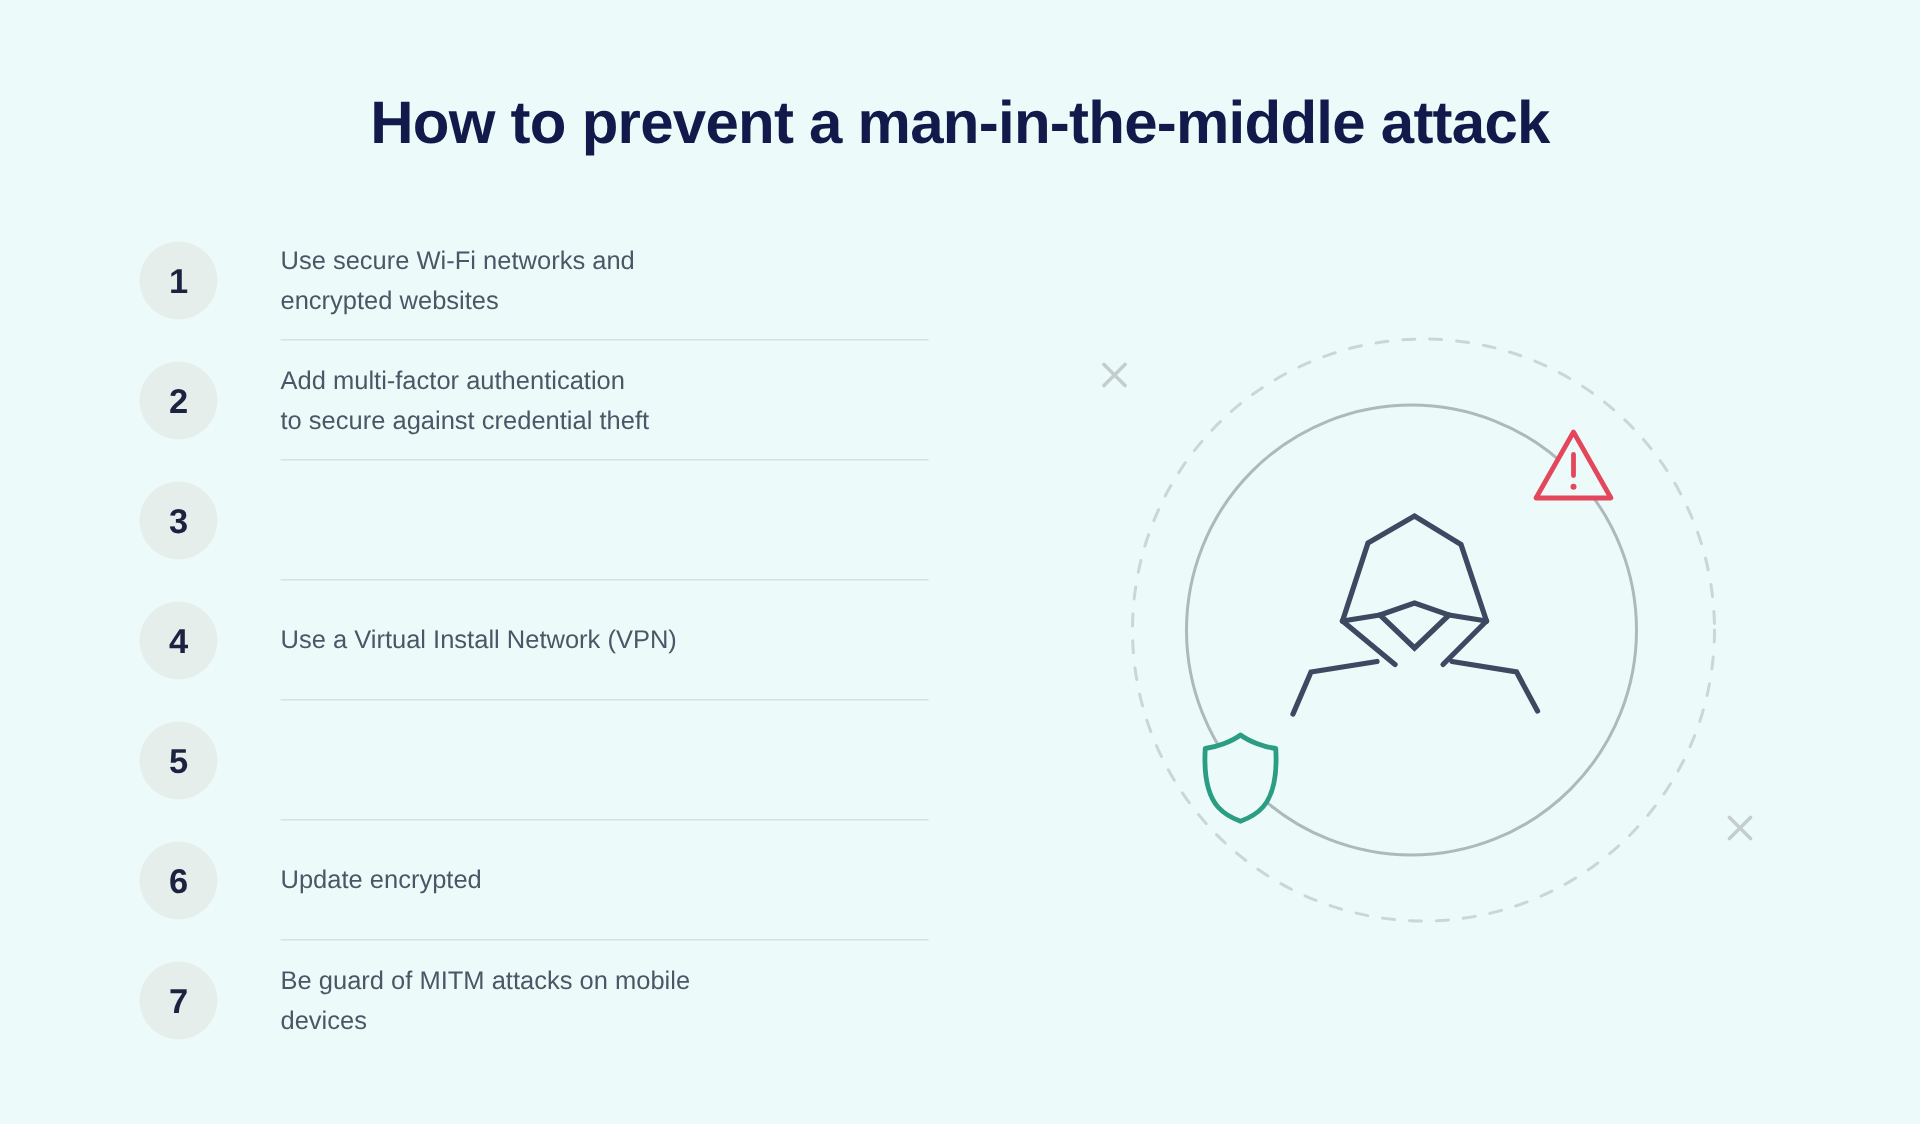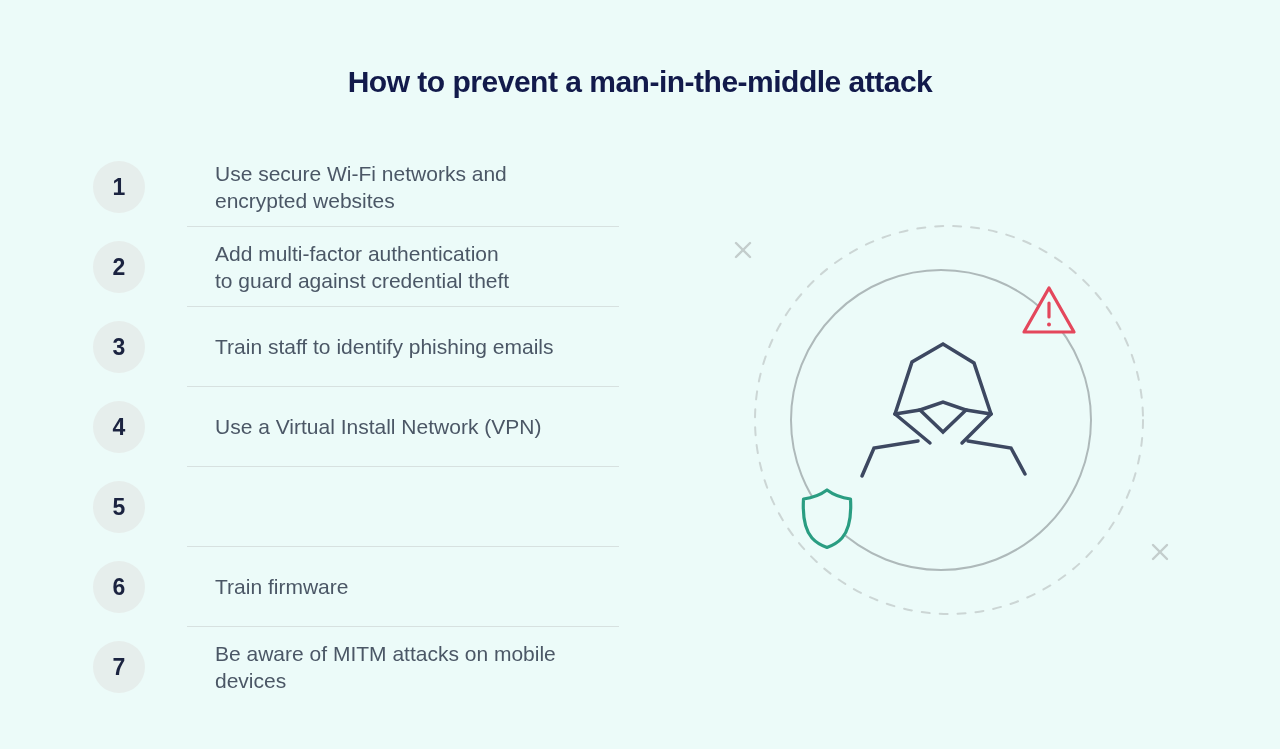--- a/index.html
+++ b/index.html
@@ -20,46 +20,45 @@
   html,body{width:1280px;height:749px;overflow:hidden;}
   body{
     background:var(--background);
     font-family:"Liberation Sans","DejaVu Sans",sans-serif;
     position:relative;
   }
   .page{position:absolute;inset:0;}
   .title{
     position:absolute;top:58px;left:0;width:100%;
     text-align:center;
-    font-size:30px;line-height:48px;font-weight:600;
+    font-size:40px;line-height:48px;font-weight:600;
     letter-spacing:-0.5px;
     color:var(--title-navy);
   }
   .steps{
     position:absolute;left:93px;top:147px;width:530px;
   }
   .step{
     position:relative;height:80px;
     display:flex;align-items:center;
   }
   .badge{
     width:52px;height:52px;border-radius:50%;
     background:var(--badge-bg);
     color:var(--number-navy);
     font-size:23px;font-weight:600;
     display:flex;align-items:center;justify-content:center;
     flex-shrink:0;
     margin-right:42px;
   }
   .step-text{
-    font-size:21px;line-height:27.5px;
+    font-size:17px;line-height:27.5px;
     color:var(--text-slate);
     white-space:pre-line;
     width:436px;
-    margin-left:28px;
   }
   .divider{
     position:absolute;bottom:0;left:94px;
     width:432px;height:1px;
     background:var(--divider-gray);
   }
   .illustration{position:absolute;left:700px;top:200px;}
   .dashed-ring{fill:none;stroke:var(--dashed-gray);stroke-width:2;stroke-dasharray:8 10;stroke-linecap:round;}
   .solid-ring{fill:none;stroke:var(--ring-gray);stroke-width:2;}
   .figure{fill:none;stroke:var(--figure-navy);stroke-width:3.5;stroke-linecap:round;stroke-linejoin:miter;}
@@ -82,50 +81,49 @@
     <div class="step">
       <div class="badge">1</div>
       <div class="step-text">Use secure Wi-Fi networks and
 encrypted websites</div>
       <div class="divider"></div>
     </div>
 
     <div class="step">
       <div class="badge">2</div>
       <div class="step-text">Add multi-factor authentication
-to guard against credential theft</div>
+to secure against credential theft</div>
       <div class="divider"></div>
     </div>
 
     <div class="step">
       <div class="badge">3</div>
-      <div class="step-text">Train staff to identify phishing emails</div>
       <div class="divider"></div>
     </div>
 
     <div class="step">
       <div class="badge">4</div>
       <div class="step-text">Use a Virtual Install Network (VPN)</div>
       <div class="divider"></div>
     </div>
 
     <div class="step">
       <div class="badge">5</div>
       <div class="divider"></div>
     </div>
 
     <div class="step">
       <div class="badge">6</div>
-      <div class="step-text">Train firmware</div>
+      <div class="step-text">Update encrypted</div>
       <div class="divider"></div>
     </div>
 
     <div class="step">
       <div class="badge">7</div>
-      <div class="step-text">Be aware of MITM attacks on mobile
+      <div class="step-text">Be guard of MITM attacks on mobile
 devices</div>
     </div>
 
   </div>
 
   <svg class="illustration" width="520" height="440" viewBox="0 0 520 440">
 
     <circle class="dashed-ring" cx="249" cy="220" r="194"></circle>
 
     <circle class="solid-ring" cx="241" cy="220" r="150"></circle>

